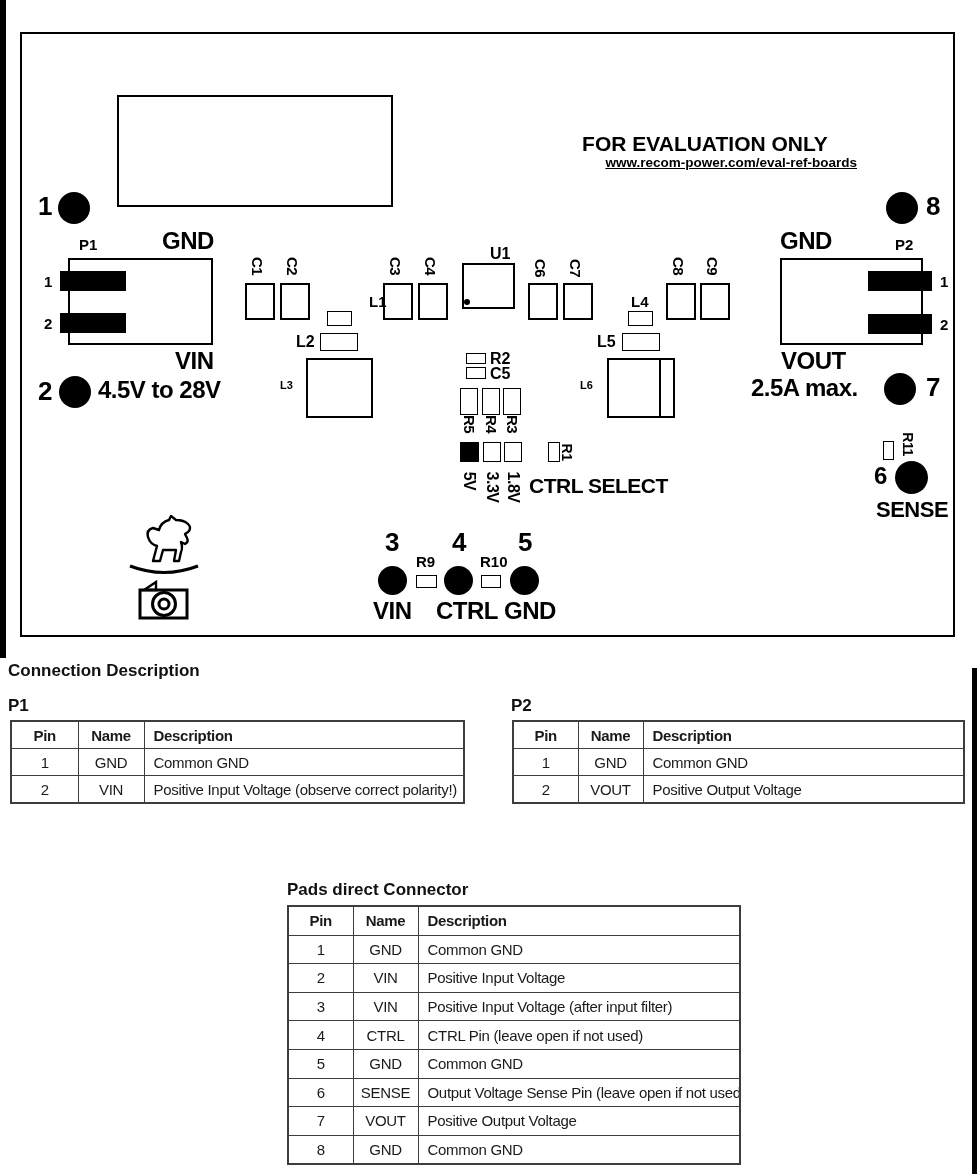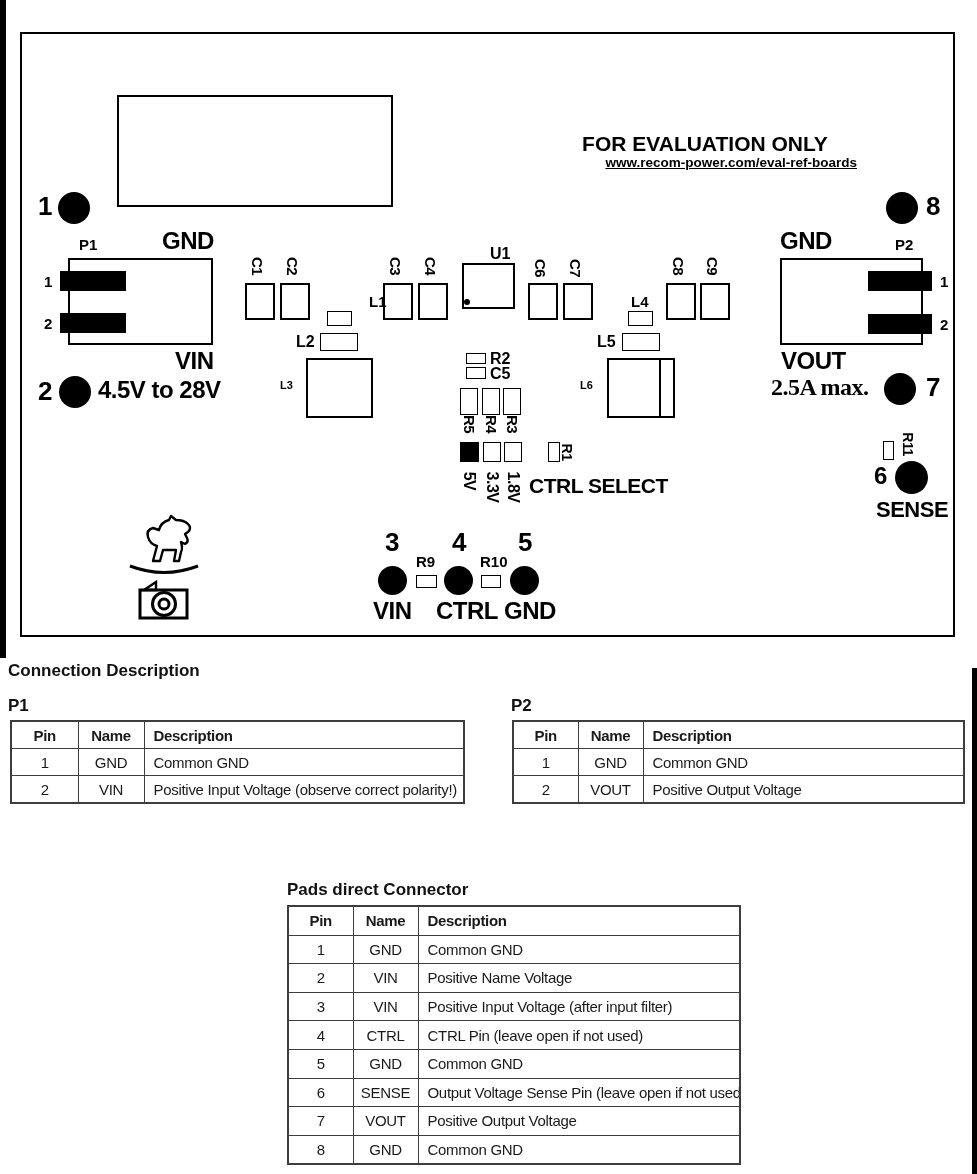--- a/index.html
+++ b/index.html
@@ -66,21 +66,21 @@
   <div class="blab t24" style="left:98px;top:376px;">4.5V to 28V</div>
 
   <div class="blab t24" style="left:780px;top:227px;">GND</div>
   <div class="blab t15" style="left:895px;top:236px;letter-spacing:0;">P2</div>
   <div class="rect" style="left:780px;top:258px;width:143px;height:87px;"></div>
   <div class="fill" style="left:868px;top:271px;width:64px;height:20px;"></div>
   <div class="blab t15" style="left:940px;top:273px;letter-spacing:0;">1</div>
   <div class="fill" style="left:868px;top:314px;width:64px;height:20px;"></div>
   <div class="blab t15" style="left:940px;top:316px;letter-spacing:0;">2</div>
   <div class="blab t24" style="left:781px;top:347px;">VOUT</div>
-  <div class="blab t24" style="left:771px;top:374px;font-family:Liberation Serif, serif;">2.5A max.</div>
+  <div class="blab t24" style="left:751px;top:374px;">2.5A max.</div>
   <div class="padc" style="left:884px;top:373px;width:32px;height:32px;"></div>
   <div class="blab t26" style="left:926px;top:372px;">7</div>
 
   <div class="rect-thin" style="left:883px;top:441px;width:11px;height:19px;"></div>
   <div class="vwrap" style="left:908px;top:444px;">
       <span class="vtext t14">R11</span>
     </div>
   <div class="blab t24" style="left:874px;top:462px;">6</div>
   <div class="padc" style="left:895px;top:461px;width:33px;height:33px;"></div>
   <div class="blab t22" style="left:876px;top:497px;">SENSE</div>
@@ -278,21 +278,21 @@
     </thead>
     <tbody>
         <tr>
           <td>1</td>
           <td>GND</td>
           <td>Common GND</td>
         </tr>
         <tr>
           <td>2</td>
           <td>VIN</td>
-          <td>Positive Name Voltage</td>
+          <td>Positive Input Voltage</td>
         </tr>
         <tr>
           <td>3</td>
           <td>VIN</td>
           <td>Positive Input Voltage (after input filter)</td>
         </tr>
         <tr>
           <td>4</td>
           <td>CTRL</td>
           <td>CTRL Pin (leave open if not used)</td>

